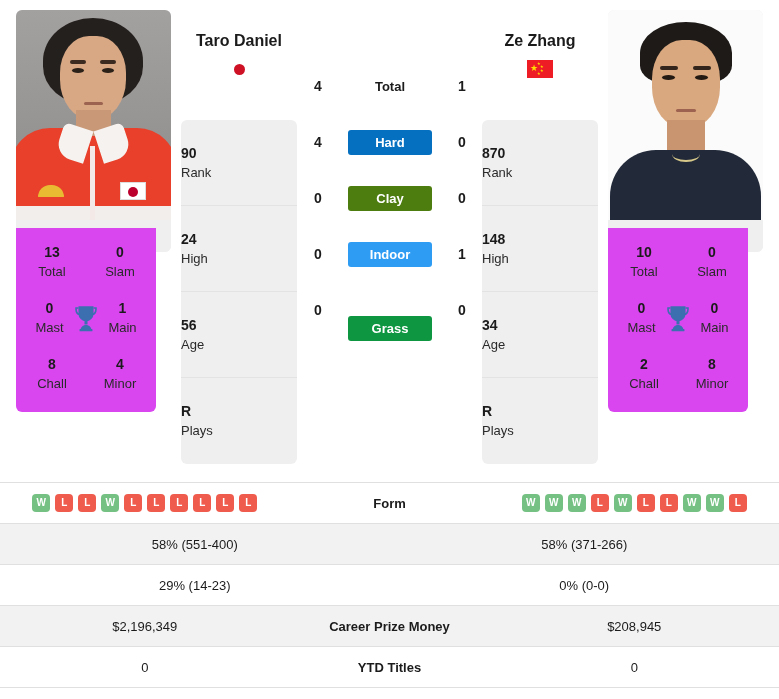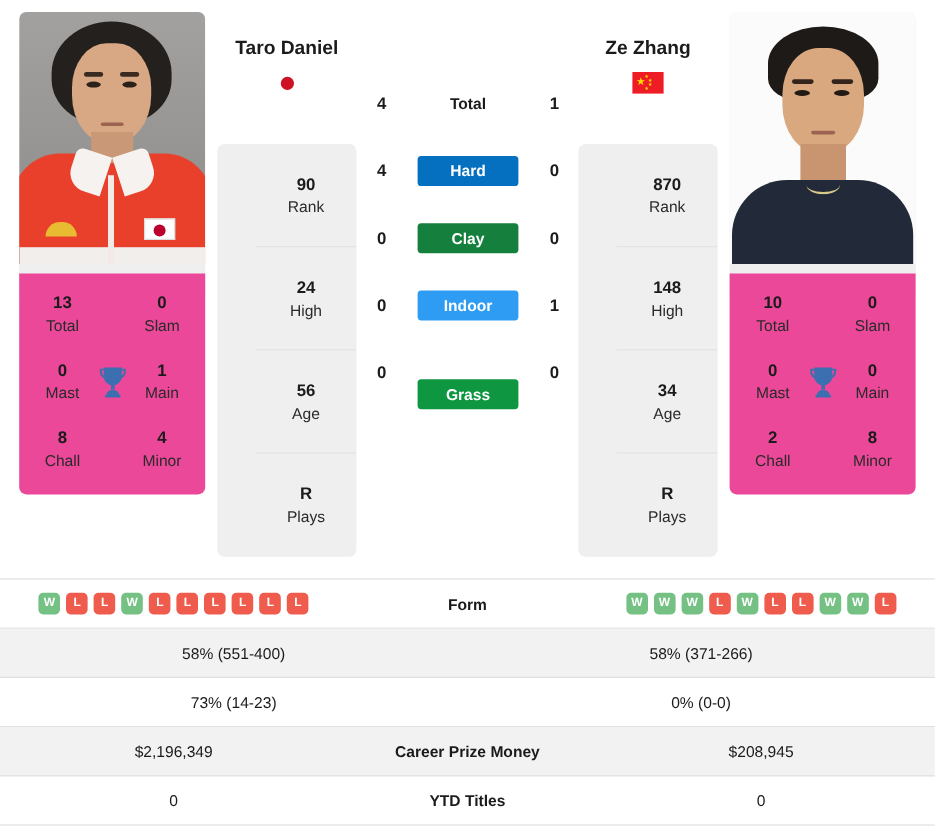--- a/index.html
+++ b/index.html
@@ -154,24 +154,22 @@
     background: #efefef;
     border-radius: 6px;
     overflow: hidden;
   }
   .statcol.left  { left: 181px; }
   .statcol.right { left: 482px; }
   .statcell {
     height: 86px;
     display: flex;
     flex-direction: column;
-    align-items: center;
     justify-content: center;
     border-bottom: 1px solid #e3e3e3;
-    margin-left: 32px;
   }
   .statcell:last-child { border-bottom: none; }
   .statcell .v { font-size: 14px; font-weight: bold; line-height: 20px; }
   .statcell .k { font-size: 13px; color: #2a2a2a; line-height: 20px; }
 
   
   .phead {
     position: absolute;
     top: 30px;
     width: 170px;
@@ -200,22 +198,22 @@
   }
   .flag-cn .s1 { left: 10px; top: 2px; }
   .flag-cn .s2 { left: 13px; top: 5px; }
   .flag-cn .s3 { left: 13px; top: 9px; }
   .flag-cn .s4 { left: 10px; top: 12px; }
 
   
   .trophycard {
     position: absolute;
     top: 228px;
-    width: 155px;
-    background: #ec4899;
+    width: 140px;
+    background: #d946ef;
     border-radius: 0 0 6px 6px;
     padding: 6px 0 10px;
   }
   .trophycard.left  { left: 16px; }
   .trophycard.right { left: 608px; }
   .trow {
     display: flex;
     align-items: center;
     justify-content: space-between;
     padding: 0 10px;
@@ -401,21 +399,21 @@
       <div class="clabel">Total</div>
       <div class="cnum">1</div>
     </div>
     <div class="crow">
       <div class="cnum">4</div>
       <div class="surface" style="background: rgb(6, 112, 192);">Hard</div>
       <div class="cnum">0</div>
     </div>
     <div class="crow">
       <div class="cnum">0</div>
-      <div class="surface" style="background: #15803d;">Clay</div>
+      <div class="surface" style="background: #4d7c0f;">Clay</div>
       <div class="cnum">0</div>
     </div>
     <div class="crow">
       <div class="cnum">0</div>
       <div class="surface" style="background: rgb(47, 156, 244);">Indoor</div>
       <div class="cnum">1</div>
     </div>
     <div class="crow">
       <div class="cnum">0</div>
       <div class="surface" style="background: rgb(14, 150, 65); margin-top: 36px;">Grass</div>
@@ -542,21 +540,21 @@
         <div class="fbadge l">L</div>
       </div>
   </div>
 
   <div class="trowt alt">
     <div class="tcol">58% (551-400)</div>
     <div class="tcol">58% (371-266)</div>
   </div>
 
   <div class="trowt">
-    <div class="tcol">73% (14-23)</div>
+    <div class="tcol">29% (14-23)</div>
     <div class="tcol">0% (0-0)</div>
   </div>
 
   <div class="trowt alt">
     <div class="tcol">$2,196,349</div>
     <div class="tcol mid">Career Prize Money</div>
     <div class="tcol">$208,945</div>
   </div>
 
   <div class="trowt">

